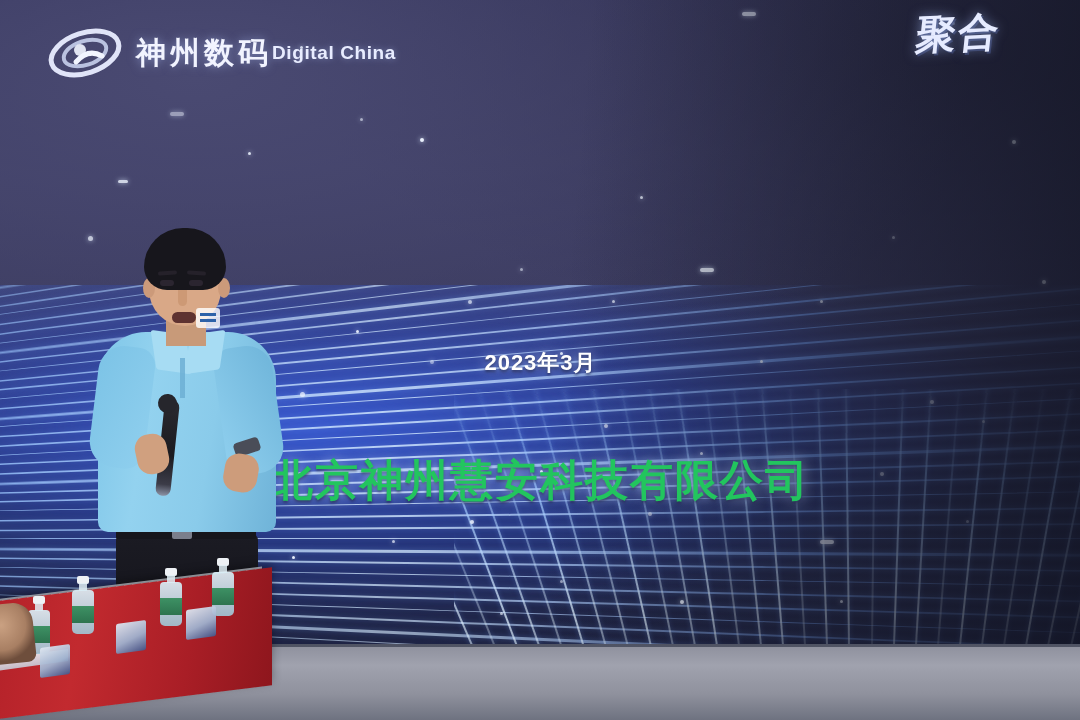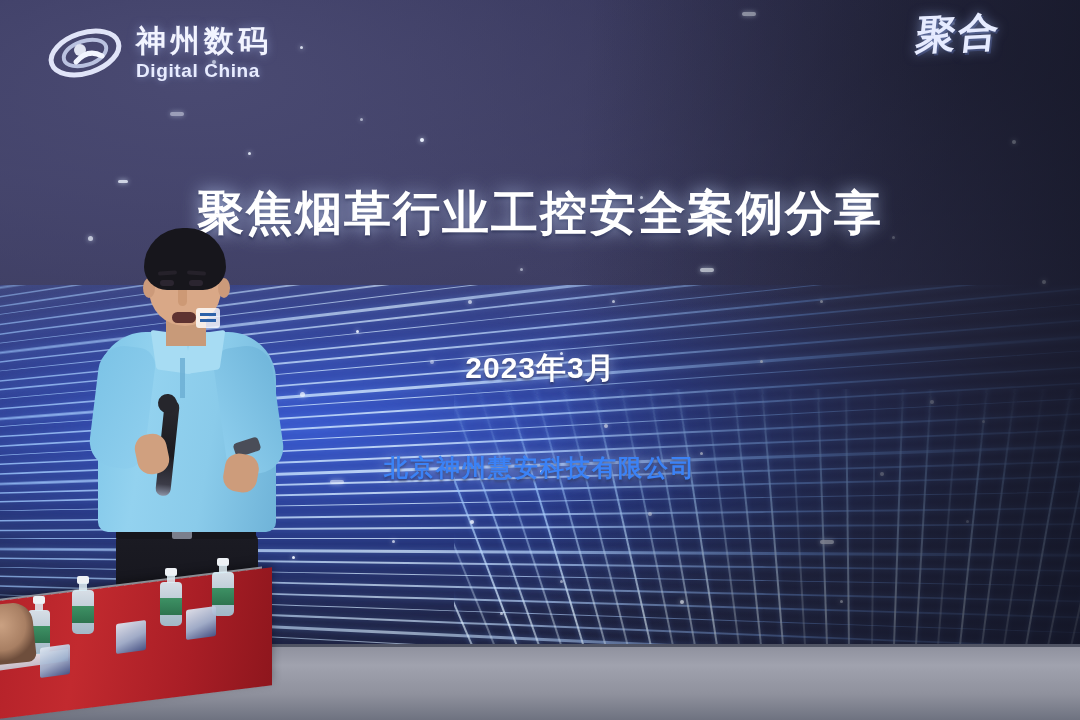--- a/index.html
+++ b/index.html
@@ -49,21 +49,21 @@
     box-shadow:0 0 5px rgba(120,170,255,0.5);
   }
 
   
   .particle{position:absolute;background:#eef4ff;border-radius:50%;box-shadow:0 0 5px rgba(220,235,255,.9);}
   .particle.dash{border-radius:2px;}
 
   
   .logo-left{position:absolute;left:46px;top:22px;display:flex;align-items:center;gap:12px;}
   .dc-mark{width:78px;height:62px;flex:none;}
-  .dc-text{display:flex;flex-direction:column;line-height:1;}
+  .dc-text{display:flex;line-height:1;}
   .dc-cn{
     font-size:30px;font-weight:700;color:#f2f4ff;letter-spacing:4px;
     text-shadow:0 0 10px rgba(180,200,255,.5);
   }
   .dc-en{
     font-size:19px;font-weight:700;color:#e8ecff;letter-spacing:.6px;margin-top:5px;
     text-shadow:0 0 7px rgba(180,200,255,.45);
   }
 
   .logo-right{position:absolute;right:22px;top:16px;text-align:right;}
@@ -82,26 +82,26 @@
   }
 
   
   .slide-title{
     position:absolute;left:0;right:0;top:182px;text-align:center;
     font-size:47px;font-weight:700;color:#ffffff;letter-spacing:2px;
     text-shadow:0 0 18px rgba(195,215,255,.75), 0 2px 3px rgba(20,24,60,.8);
   }
   .slide-date{
     position:absolute;left:1px;right:0;top:348px;text-align:center;
-    font-size:30px;font-weight:700;color:#ffffff;letter-spacing:1px;
+    font-size:22px;font-weight:700;color:#ffffff;letter-spacing:1px;
     text-shadow:0 0 14px rgba(195,215,255,.7), 0 2px 3px rgba(20,24,60,.75);
   }
   .slide-company{
     position:absolute;left:0;right:0;top:452px;text-align:center;
-    font-size:24px;font-weight:700;color:#3b82f6;letter-spacing:2px;
+    font-size:43px;font-weight:700;color:#22c55e;letter-spacing:2px;
     text-shadow:0 0 15px rgba(195,215,255,.7), 0 2px 3px rgba(20,24,60,.75);
   }
 
   
   .speaker{position:absolute;left:92px;top:228px;width:190px;height:396px;}
   .sp-hair{position:absolute;left:52px;top:0;width:82px;height:62px;background:#17161c;border-radius:44px 44px 26px 26px;}
   .sp-face{position:absolute;left:57px;top:14px;width:72px;height:84px;background:#d9a887;border-radius:34px 34px 40px 40px;}
   .sp-ear{position:absolute;top:50px;width:12px;height:20px;background:#cc9a7a;border-radius:50%;}
   .sp-ear.l{left:51px;} .sp-ear.r{right:52px;}
   .sp-brow{position:absolute;top:43px;width:19px;height:4px;background:#25212a;border-radius:3px;}
@@ -336,21 +336,20 @@
       <div class="dc-text">
         <span class="dc-cn">神州数码</span>
         <span class="dc-en">Digital China</span>
       </div>
     </div>
 
     <div class="logo-right">
       <div class="jh-brush">聚合</div>
     </div>
 
-    <div class="slide-title">聚焦烟草行业工控安全案例分享</div>
     <div class="slide-date">2023年3月</div>
     <div class="slide-company">北京神州慧安科技有限公司</div>
   </div>
 
   <div class="floor">
     <div class="floor-edge"></div>
   </div>
 
   <div class="speaker">
     <div class="sp-pants"></div>

